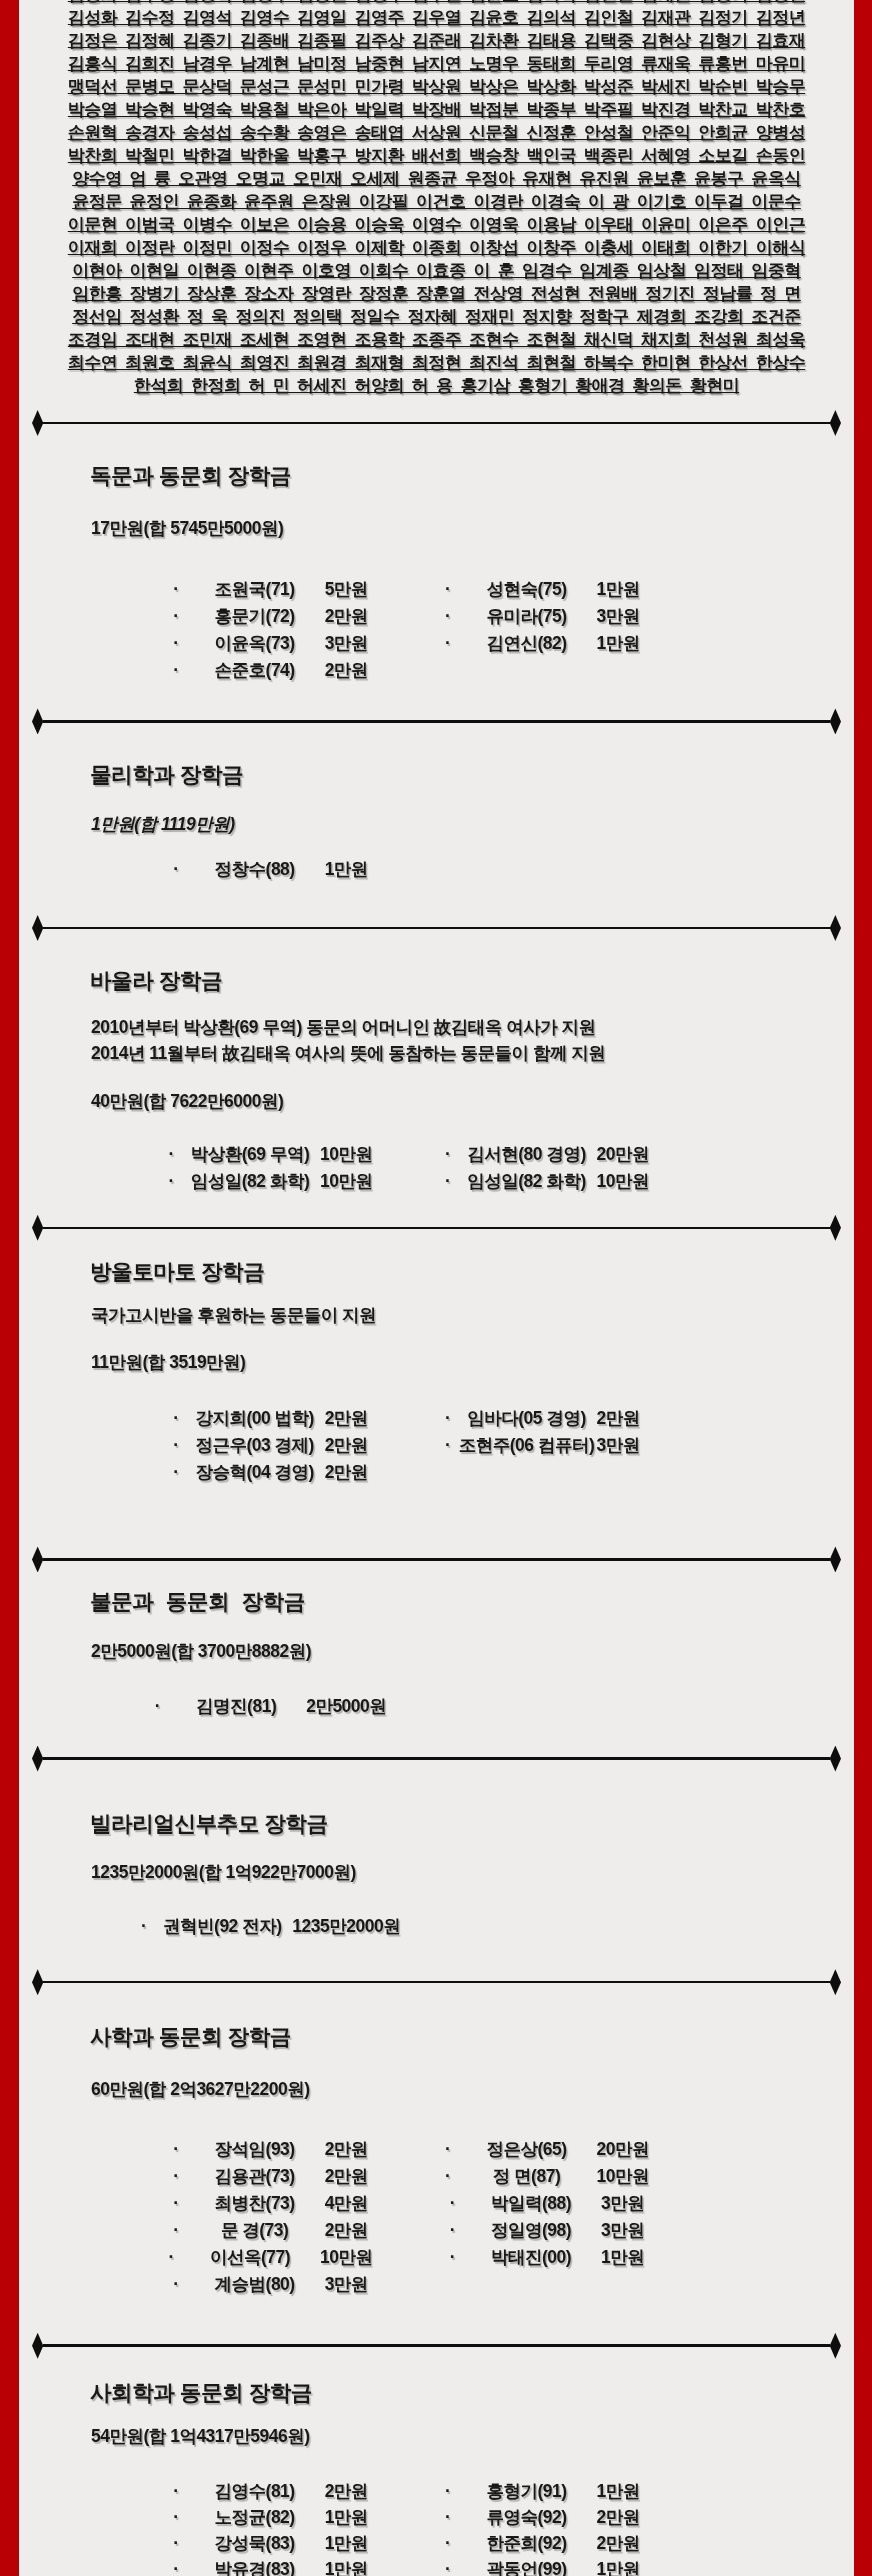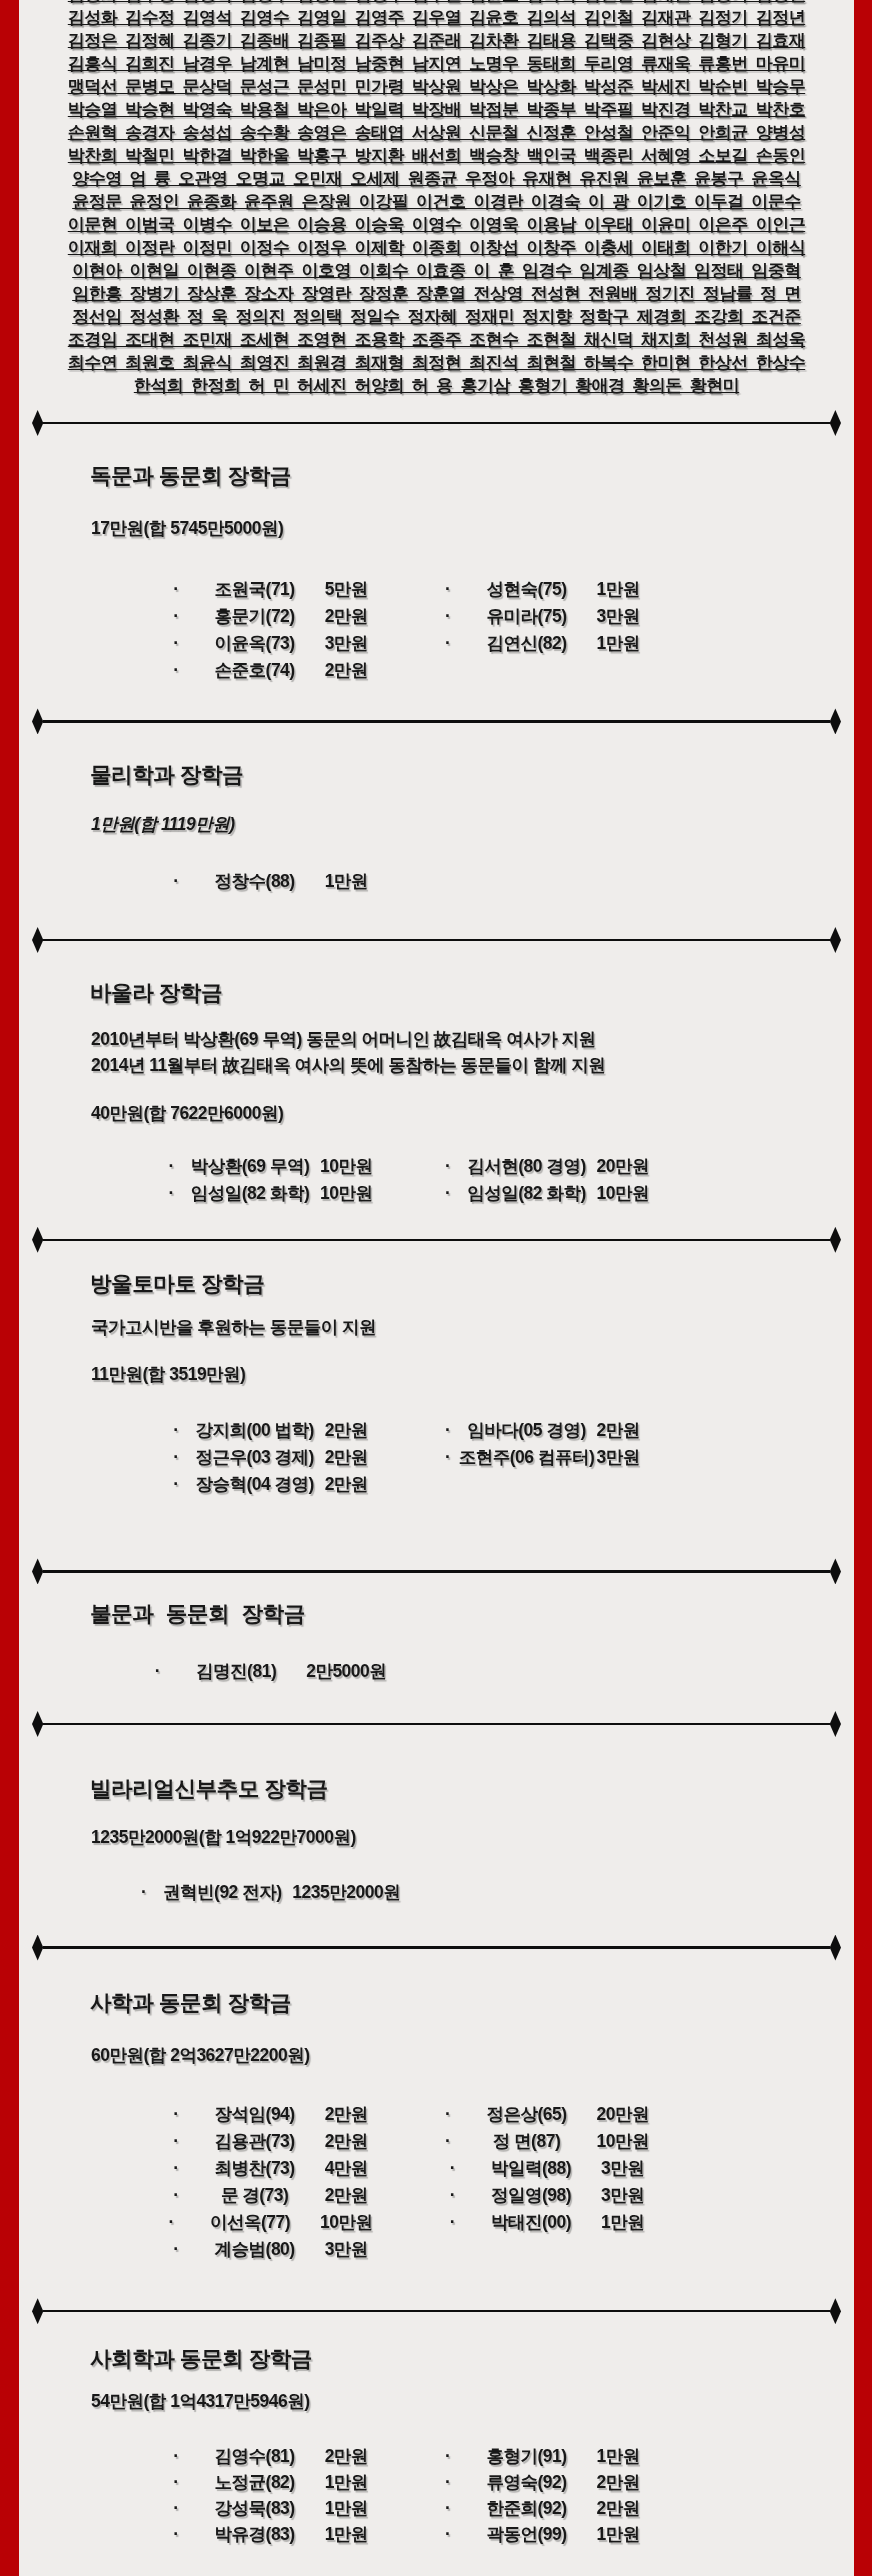--- a/index.html
+++ b/index.html
@@ -54,21 +54,21 @@
   .section .col{list-style:none;margin:0;padding:0;width:343px;}
   .section .col:last-child{width:auto;}
   .section .col li{
     font-size:17.5px;line-height:27px;letter-spacing:-0.5px;white-space:nowrap;
     text-shadow:1.5px 1.5px 1px rgba(0,0,0,0.25);
   }
   .section .col li::before{content:"\00B7";display:inline-block;width:17.5px;font-weight:700;}
   .section .donor{display:inline-block;min-width:140px;}
   
   .section.s1 .divider{margin-top:13.4px;}  .section.s1 .title{margin-top:27px;} .section.s1 .subtitle{margin-top:30px;} .section.s1 .cols{margin-top:37px;}
-  .section.s2 .divider{margin-top:24px;}  .section.s2 .title{margin-top:28px;} .section.s2 .subtitle{margin-top:27px;font-style:italic;} .section.s2 .cols{margin-top:32px;}
+  .section.s2 .divider{margin-top:24px;}  .section.s2 .title{margin-top:28px;} .section.s2 .subtitle{margin-top:27px;font-style:italic;} .section.s2 .cols{margin-top:20px;}
   .section.s3 .divider{margin-top:32px;}  .section.s3 .title{margin-top:27px;} .section.s3 .desc.first{margin-top:20.6px;} .section.s3 .subtitle{margin-top:25px;} .section.s3 .cols{margin-top:29px;}
   .section.s4 .divider{margin-top:19.6px;}  .section.s4 .title{margin-top:18.5px;} .section.s4 .desc.first{margin-top:17.5px;} .section.s4 .subtitle{margin-top:24px;} .section.s4 .cols{margin-top:32px;}
   .section.s5 .divider{margin-top:60px;} .section.s5 .title{margin-top:18.5px;font-family:Liberation Mono, monospace;} .section.s5 .subtitle{margin-top:25px;} .section.s5 .cols{margin-top:30px;}
   .section.s6 .divider{margin-top:26px;}  .section.s6 .title{margin-top:39px;} .section.s6 .subtitle{margin-top:26px;} .section.s6 .cols{margin-top:30px;}
   .section.s7 .divider{margin-top:29px;}  .section.s7 .title{margin-top:29px;} .section.s7 .subtitle{} .section.s7 .cols{margin-top:35px;}
   .section.s8 .divider{margin-top:35px;}  .section.s8 .title{margin-top:21.6px;} .section.s8 .subtitle{margin-top:20.6px;} .section.s8 .cols{margin-top:30px;}
   .section.s8 .col li{line-height:26px;}
 </style>
 </head>
 <body>
@@ -174,20 +174,21 @@
           </ul>
         </div>
       </section>
       <section class="section s5">
         <div class="divider">
           <div class="diamond"></div>
           <div class="line"></div>
           <div class="diamond"></div>
         </div>
         <h2 class="title">불문과 동문회 장학금</h2>
+        <p class="subtitle">2만5000원(합 3700만8882원)</p>
         <div class="cols">
           <ul class="col">
             <li><span class="donor">김명진(81)</span><span class="amt">2만5000원</span></li>
           </ul>
           <ul class="col"></ul>
         </div>
       </section>
       <section class="section s6">
         <div class="divider">
           <div class="diamond"></div>
@@ -206,21 +207,21 @@
       <section class="section s7">
         <div class="divider">
           <div class="diamond"></div>
           <div class="line"></div>
           <div class="diamond"></div>
         </div>
         <h2 class="title">사학과 동문회 장학금</h2>
         <p class="subtitle">60만원(합 2억3627만2200원)</p>
         <div class="cols">
           <ul class="col">
-            <li><span class="donor">장석임(94)</span><span class="amt">2만원</span></li>
+            <li><span class="donor">장석임(93)</span><span class="amt">2만원</span></li>
             <li><span class="donor">김용관(73)</span><span class="amt">2만원</span></li>
             <li><span class="donor">최병찬(73)</span><span class="amt">4만원</span></li>
             <li><span class="donor">문 경(73)</span><span class="amt">2만원</span></li>
             <li><span class="donor">이선옥(77)</span><span class="amt">10만원</span></li>
             <li><span class="donor">계승범(80)</span><span class="amt">3만원</span></li>
           </ul>
           <ul class="col">
             <li><span class="donor">정은상(65)</span><span class="amt">20만원</span></li>
             <li><span class="donor">정 면(87)</span><span class="amt">10만원</span></li>
             <li><span class="donor">박일력(88)</span><span class="amt">3만원</span></li>

